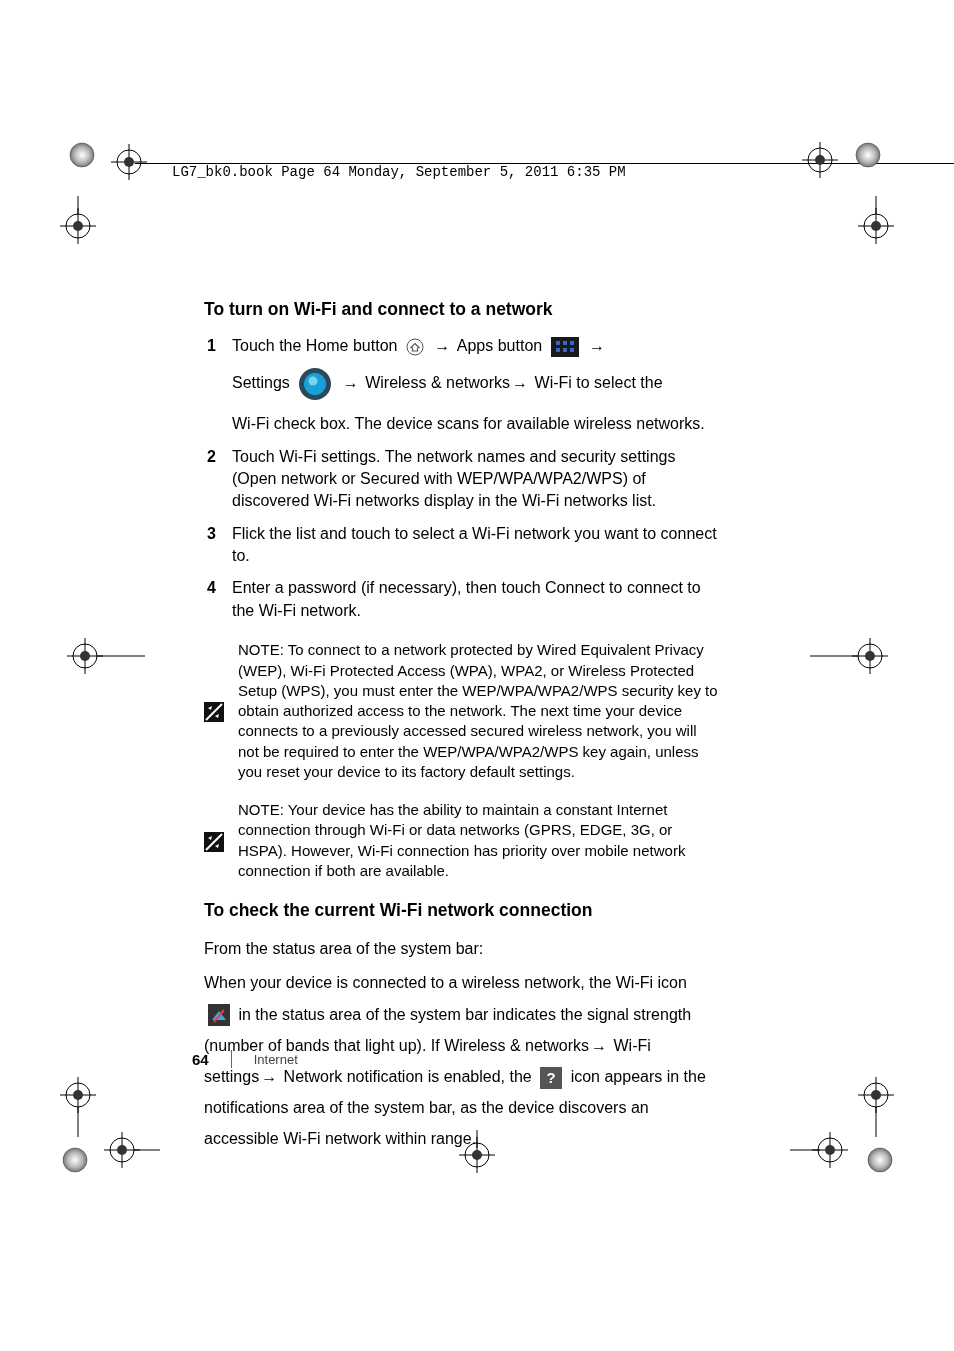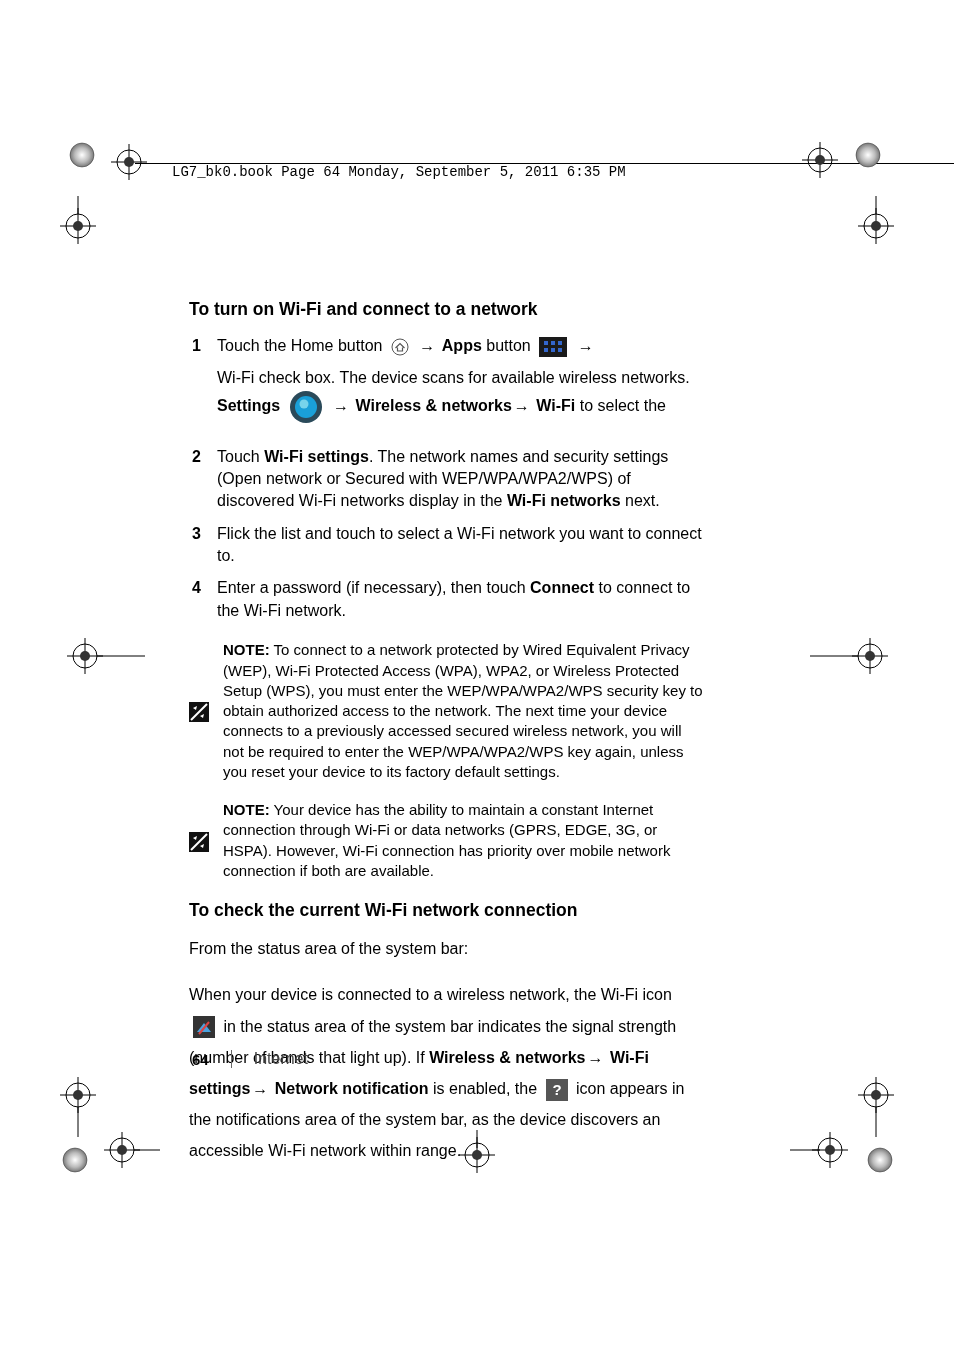--- a/index.html
+++ b/index.html
@@ -25,21 +25,21 @@
   left: 172px;
   font-family: "Courier New", monospace;
   font-size: 14px;
   background: #fff;
   padding-right: 6px;
   color: #000;
 }
 .content {
   position: absolute;
   top: 298px;
-  left: 189px;
+  left: 204px;
   width: 516px;
   color: #000;
 }
 h2.section {
   font-size: 17.5px;
   font-weight: 700;
   margin: 0 0 14px 0;
   line-height: 1.3;
 }
 ol.steps {
@@ -97,29 +97,29 @@
   align-items: center;
   gap: 22px;
   font-size: 15px;
 }
 .footer .pg { font-weight: 700; }
 .footer .sep {
   width: 1px;
   height: 18px;
   background: #666;
 }
-.footer .section-name { color: #444; font-size: 16px; }
+.footer .section-name { color: #444; font-size: 13px; }
 
 
 .mark {
   position: absolute;
   pointer-events: none;
 }
 svg { display: block; }
-b { font-weight: 700; }
+b { font-weight: 400; }
 </style>
 </head>
 <body>
 
 <div class="header-line"></div>
 <div class="header-text">LG7_bk0.book  Page 64  Monday, September 5, 2011  6:35 PM</div>
 
 <div class="mark" style="top:140px; left:67px;">
 <svg width="90" height="70">
 <defs>
@@ -263,43 +263,43 @@
                   <rect x="12" y="4" width="4" height="4"></rect>
                   <rect x="19" y="4" width="4" height="4"></rect>
                   <rect x="5" y="11" width="4" height="4"></rect>
                   <rect x="12" y="11" width="4" height="4"></rect>
                   <rect x="19" y="11" width="4" height="4"></rect>
                 </g>
               </svg>
           </span>
           <span class="nav-arrow"> →</span>
         </p>
-        <p>Wi-Fi check box. The device scans for available wireless networks.</p>
         <p style="margin-bottom:12px; line-height:2;">
           <b>Settings</b>
           <span class="inline-icon">
             <svg width="34" height="34">
                 <circle cx="17" cy="17" r="16" fill="#2a4a5a"></circle>
                 <circle cx="17" cy="17" r="11" fill="#1aa0d8"></circle>
                 <circle cx="15" cy="14" r="4.5" fill="#8de" opacity="0.85"></circle>
               </svg>
           </span>
           <span class="nav-arrow"> → </span>
           <b>Wireless &amp; networks</b><span class="nav-arrow">→ </span>
           <b>Wi-Fi</b>
           <span> to select the</span>
         </p>
+        <p>Wi-Fi check box. The device scans for available wireless networks.</p>
       </div>
     </li>
 
     <li>
       <span class="num">2</span>
       <div class="step-body">
         <p>
-          <span>Touch </span><b>Wi-Fi settings</b><span>. The network names and security settings (Open network or Secured with WEP/WPA/WPA2/WPS) of discovered Wi-Fi networks display in the </span><b>Wi-Fi networks</b><span> next.</span>
+          <span>Touch </span><b>Wi-Fi settings</b><span>. The network names and security settings (Open network or Secured with WEP/WPA/WPA2/WPS) of discovered Wi-Fi networks display in the </span><b>Wi-Fi networks</b><span> list.</span>
         </p>
       </div>
     </li>
 
     <li>
       <span class="num">3</span>
       <div class="step-body">
         <p>Flick the list and touch to select a Wi-Fi network you want to connect to.</p>
       </div>
     </li>
@@ -335,21 +335,21 @@
           <path d="M4 6 l4 -2 l-1 4 M11 14 l4 -2 l-1 4" fill="#fff"></path>
         </svg>
     </span>
     <div class="note-body">
       <b>NOTE:</b><span> Your device has the ability to maintain a constant Internet connection through Wi-Fi or data networks (GPRS, EDGE, 3G, or HSPA). However, Wi-Fi connection has priority over mobile network connection if both are available.</span>
     </div>
   </div>
 
   <h2 class="section" style="margin-top:16px;">To check the current Wi-Fi network connection</h2>
   <div class="check-section">
-    <p style="line-height:1.6; margin-bottom:18px;">From the status area of the system bar:</p>
+    <p style="line-height:1.6; margin-bottom:6px;">From the status area of the system bar:</p>
     <p>
       <span>When your device is connected to a wireless network, the Wi-Fi icon </span>
       <span class="inline-icon">
         <svg width="22" height="22">
             <rect x="0" y="0" width="22" height="22" fill="#333"></rect>
             <path d="M11 7 L4 16 h14 z" fill="#4aa3e0"></path>
             <path d="M6 18 L16 6" stroke="#d44" stroke-width="2"></path>
             <path d="M6 6 L16 18" stroke="#d44" stroke-width="0" opacity="0"></path>
           </svg>
       </span>

